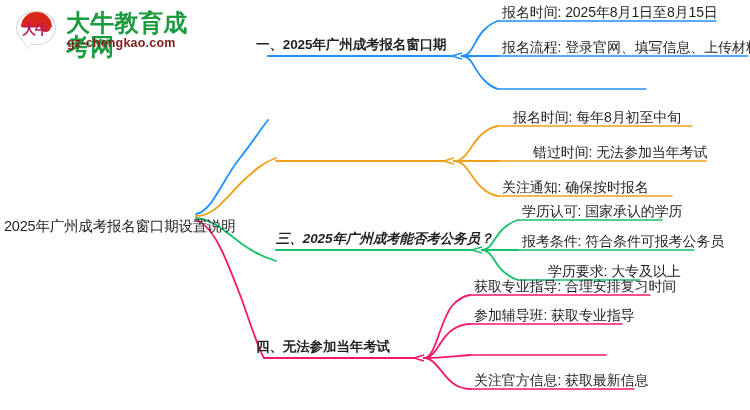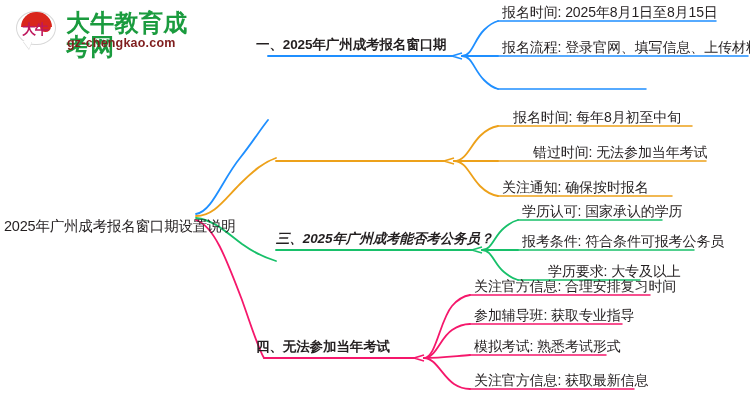--- a/index.html
+++ b/index.html
@@ -184,18 +184,17 @@
   <div class="node-label leaf-label" style="left:502px;top:40px;">报名流程: 登录官网、填写信息、上传材料、缴费</div>
 
   <div class="node-label leaf-label" style="left:502px;top:110px;margin-left:11px;">报名时间: 每年8月初至中旬</div>
   <div class="node-label leaf-label" style="left:502px;top:145px;padding-left:31px;">错过时间: 无法参加当年考试</div>
   <div class="node-label leaf-label" style="left:502px;top:180px;">关注通知: 确保按时报名</div>
 
   <div class="node-label leaf-label" style="left:522px;top:204px;">学历认可: 国家承认的学历</div>
   <div class="node-label leaf-label" style="left:522px;top:234px;">报考条件: 符合条件可报考公务员</div>
   <div class="node-label leaf-label" style="left:515px;top:264px;margin-left:33px;">学历要求: 大专及以上</div>
 
-  <div class="node-label leaf-label" style="left:474px;top:279px;">关注官方信息: 合理安排复习时间</div>
+  <div class="node-label leaf-label" style="left:474px;top:279px;">获取专业指导: 合理安排复习时间</div>
   <div class="node-label leaf-label" style="left:474px;top:308px;">参加辅导班: 获取专业指导</div>
-  <div class="node-label leaf-label" style="left:474px;top:339px;">模拟考试: 熟悉考试形式</div>
   <div class="node-label leaf-label" style="left:474px;top:373px;">关注官方信息: 获取最新信息</div>
 
 </div>
 
 </body></html>

